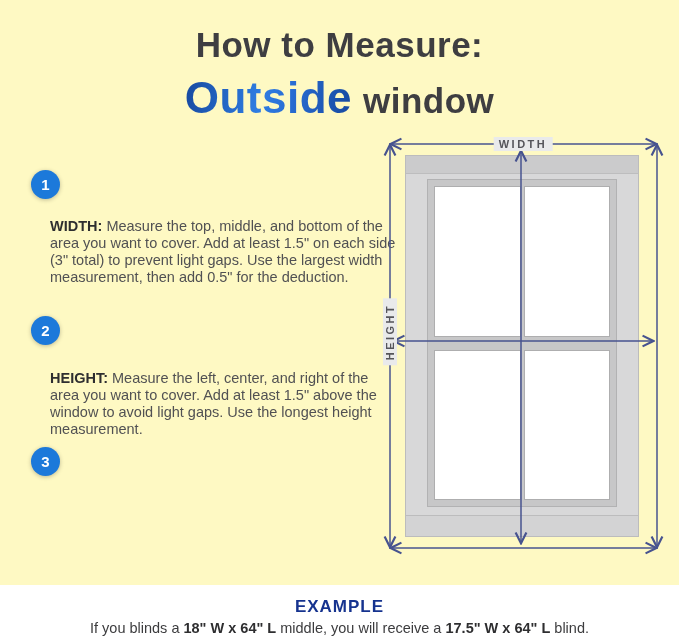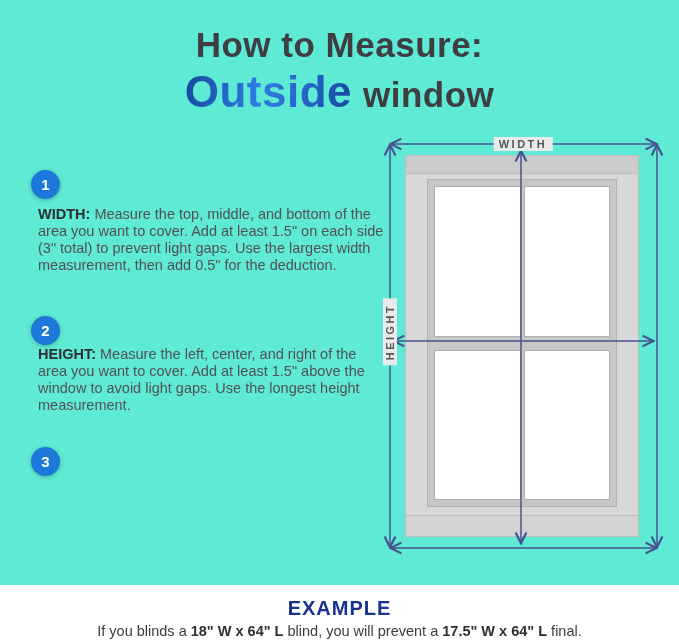--- a/index.html
+++ b/index.html
@@ -1,46 +1,46 @@
 <!DOCTYPE html>
 <html><head>
 <meta charset="utf-8">
 <style>
   html,body{margin:0;padding:0;}
   body{font-family:"Liberation Sans",sans-serif;}
   .page{
     position:relative;width:679px;height:644px;overflow:hidden;
-    background:#5eead4;
+    background:#fef9c3;
   }
   
   .title{position:absolute;top:26px;left:0;right:0;text-align:center;}
   .title-line1{
     font-size:35px;font-weight:700;color:#3e3e41;letter-spacing:.5px;line-height:1.1;
   }
-  .title-line2{display:flex;justify-content:center;align-items:baseline;gap:11px;margin-top:2px;}
+  .title-line2{display:flex;justify-content:center;align-items:baseline;gap:11px;margin-top:8px;}
   .title-highlight{
     font-size:44px;font-weight:700;letter-spacing:.5px;color:#1d5ec7;
     background:linear-gradient(100deg,#16489e 0%,#2f7de2 45%,#2a6fd6 60%,#16489e 100%);
     -webkit-background-clip:text;background-clip:text;-webkit-text-fill-color:transparent;
   }
   .title-suffix{font-size:35px;font-weight:700;color:#3e3e41;letter-spacing:.5px;}
   
   .step-circle{
     position:absolute;left:31px;width:29px;height:29px;border-radius:50%;
     background:#1c79da;color:#ffffff;font-weight:700;font-size:15px;
     display:flex;align-items:center;justify-content:center;
     box-shadow:0 1px 4px rgba(0,0,0,.25);
   }
   .step-text{
     position:absolute;left:38px;width:350px;
-    font-size:14.5px;line-height:17px;color:#515153;margin:0;
+    font-size:14.5px;line-height:17px;color:#515153;margin:12px;
   }
   .step-text b{color:#2e2e30;font-weight:700;}
   #circle1{top:170px;} #text1{top:206px;}
-  #circle2{top:316px;} #text2{top:346px;}
+  #circle2{top:316px;} #text2{top:358px;}
   #circle3{top:447px;} #text3{top:486px;}
   
   .diagram{position:absolute;left:0;top:0;width:679px;height:644px;pointer-events:none;}
   .window-outer{
     position:absolute;left:405px;top:155px;width:234px;height:382px;
     background:#d8d8d9;border:1px solid #bcbcbd;box-sizing:border-box;
   }
   .window-head{
     position:absolute;left:0;top:0;right:0;height:17px;
     background:#cbcbcc;border-bottom:1px solid #bdbdbe;
@@ -62,21 +62,21 @@
     line-height:14px;
   }
   .dim-label-width{left:523px;top:137px;transform:translateX(-50%);}
   .dim-label-height{left:390px;top:332px;transform:translate(-50%,-50%) rotate(-90deg);}
   
   .example{
     position:absolute;left:0;bottom:0;width:679px;height:59px;
     background:#ffffff;text-align:center;
   }
   .example-heading{
-    margin-top:12px;font-size:20px;font-weight:700;color:#16338f;letter-spacing:1px;
+    margin-top:12px;font-size:17px;font-weight:700;color:#16338f;letter-spacing:1px;
   }
   .example-line{margin-top:3px;font-size:14.5px;color:#3c3c3e;}
   .example-line b{color:#2e2e30;}
 </style>
 </head>
 <body>
 
 <div class="page">
 
   <div class="title">
@@ -146,16 +146,16 @@
         <line x1="20" y1="209" x2="277" y2="209" marker-start="url(#chev)" marker-end="url(#chev)"></line>
       </g>
     </svg>
 
     <div class="dim-label dim-label-width">WIDTH</div>
     <div class="dim-label dim-label-height">HEIGHT</div>
   </div>
 
   <div class="example">
     <div class="example-heading">EXAMPLE</div>
-    <div class="example-line"><span>If you blinds a </span><b>18" W x 64" L</b><span> blind, you will prevent a </span><b>17.5" W x 64" L</b><span> final.</span></div>
+    <div class="example-line"><span>If you blinds a </span><b>18" W x 64" L</b><span> middle, you will receive a </span><b>17.5" W x 64" L</b><span> blind.</span></div>
   </div>
 
 </div>
 
 </body></html>

